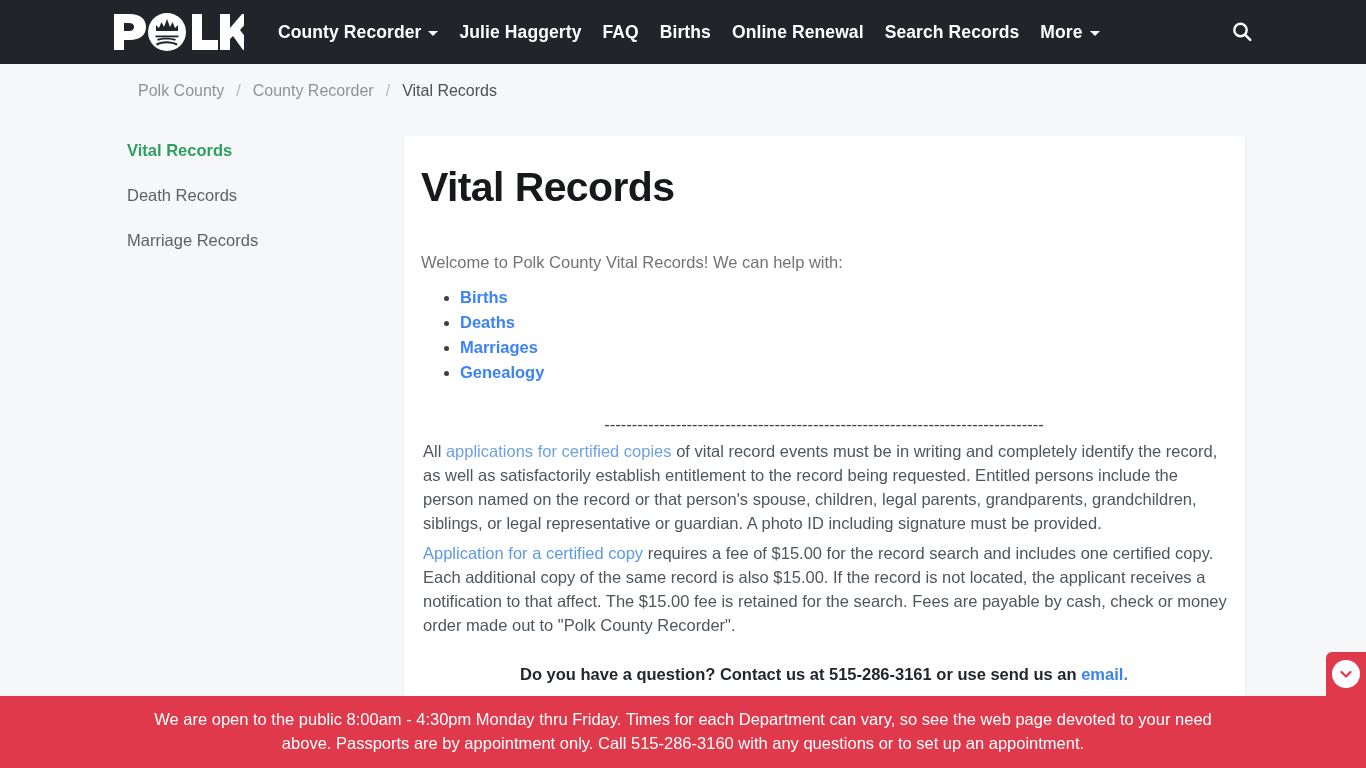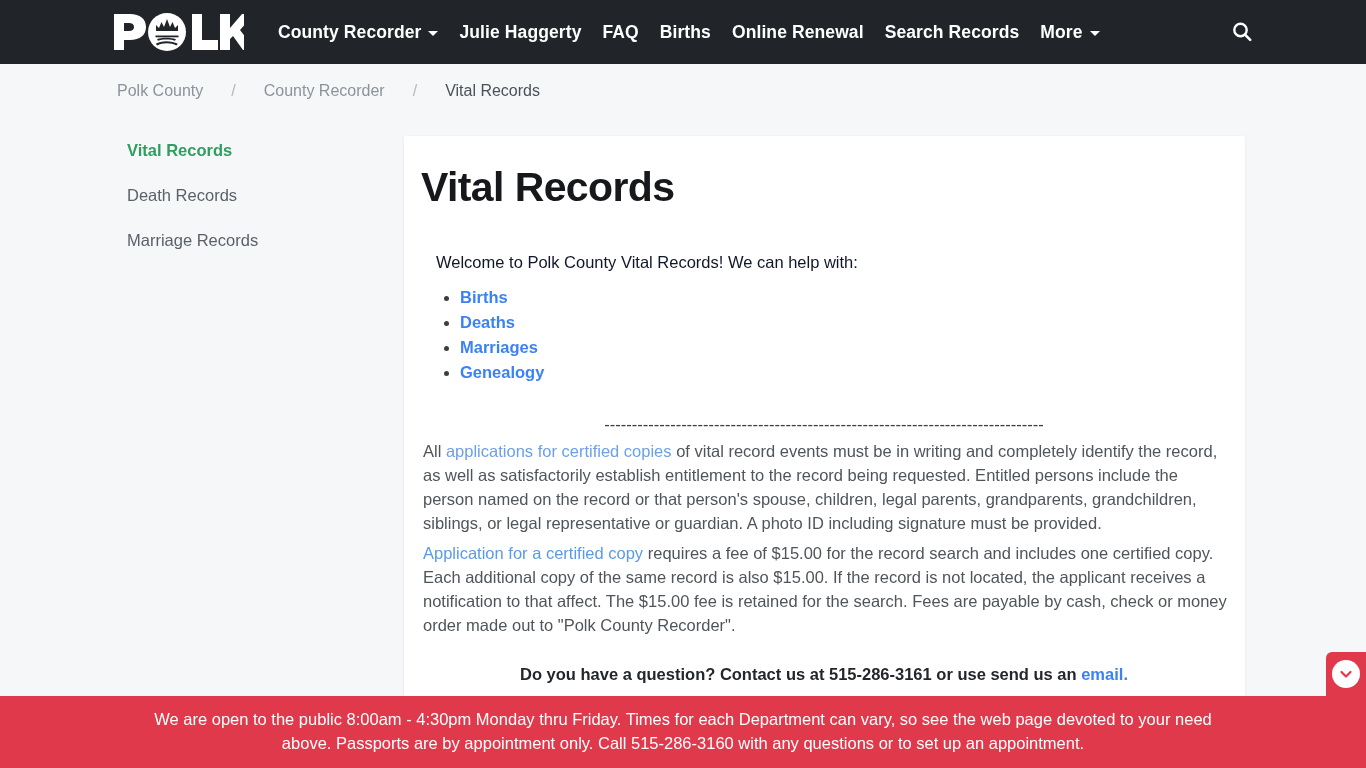--- a/index.html
+++ b/index.html
@@ -49,24 +49,24 @@
   }
   .nav-search {
     position: absolute; right: 110px; top: 18px;
     width: 28px; height: 28px;
     display: flex; align-items: center; justify-content: center;
     cursor: pointer;
   }
 
   
   .breadcrumb {
-    position: absolute; top: 82px; left: 117px;
+    position: absolute; top: 82px; left: 138px;
     display: flex; align-items: center;
     font-size: 16px; color: #8a9099;
-    gap: 16px;
+    gap: 0;
   }
   .crumb { color: #8d939b; text-decoration: none; cursor: pointer; }
   .crumb.active { color: #4b5158; }
   .crumb-sep { color: #b4b9bf; padding: 0 12px; }
 
   
   .sidebar {
     position: absolute; top: 140px; left: 127px;
     width: 250px;
   }
@@ -96,22 +96,22 @@
   .page-title {
     font-size: 41px;
     font-weight: 800;
     color: #16181c;
     letter-spacing: -0.6px;
     margin: 6px 0 0 0;
     line-height: 1.15;
   }
   .intro {
     font-size: 16.5px;
-    color: #0f172a;
-    margin: 39px 0 0 15px;
+    color: #737373;
+    margin: 39px 0 0 0;
     line-height: 1.55;
   }
   ul.svc {
     margin: 12px 0 0 0;
     padding-left: 39px;
     list-style: disc;
   }
   ul.svc li { margin-bottom: 6px; }
   ul.svc li::marker { color: #3b3f45; font-size: 15px; }
   a.lnk-bold {

